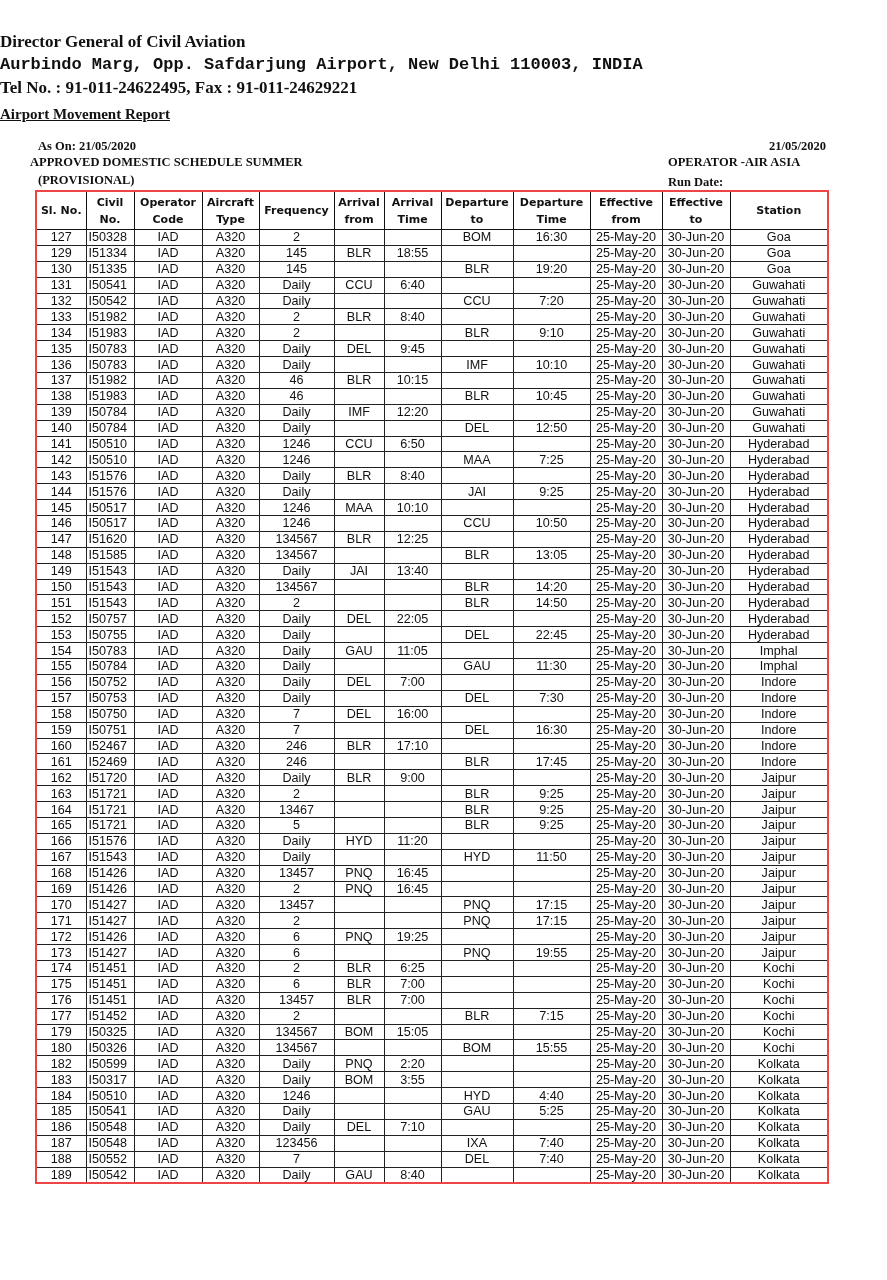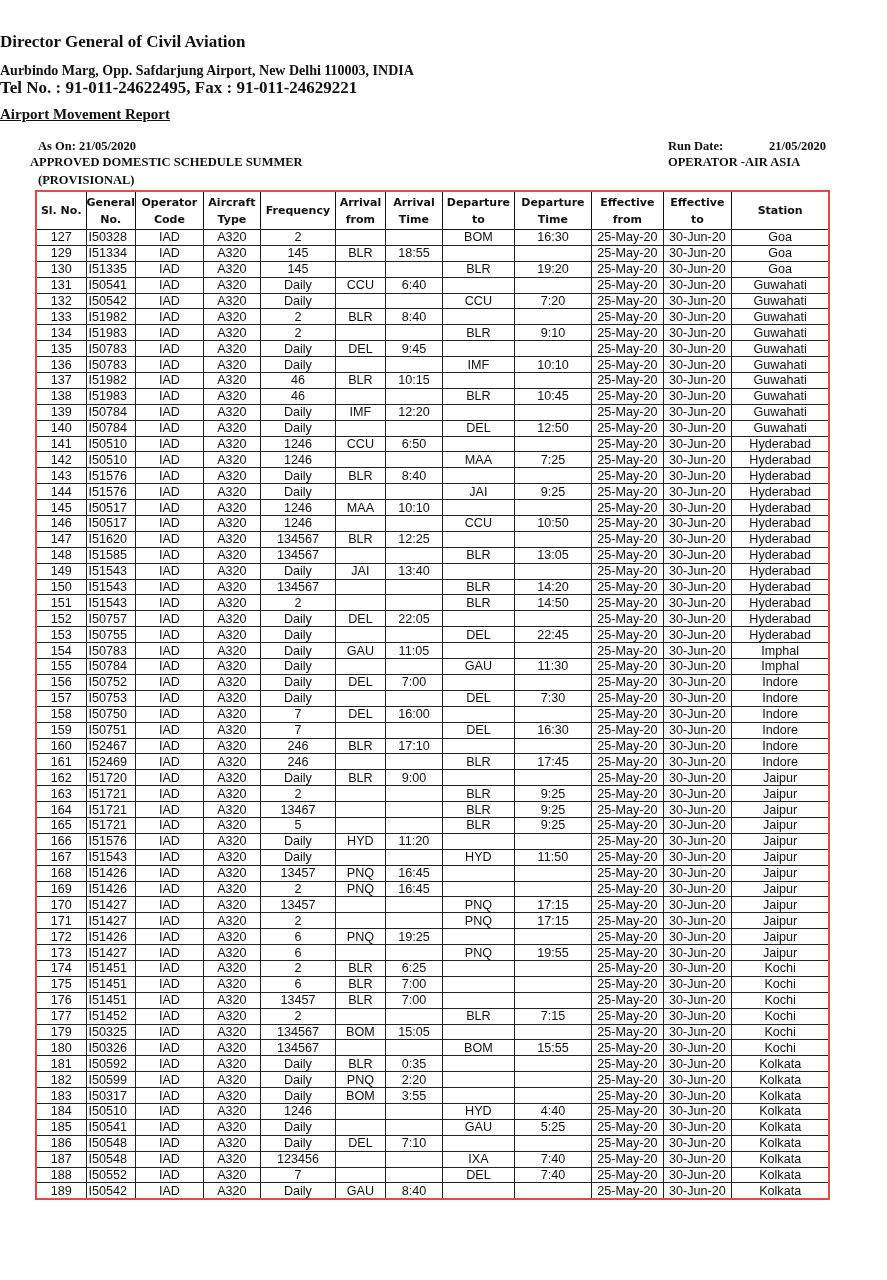--- a/index.html
+++ b/index.html
@@ -1,28 +1,28 @@
 <!DOCTYPE html>
 <html><head>
 <meta charset="utf-8">
 <style>
   html, body { margin: 0; padding: 0; background: #ffffff; }
   body { width: 887px; height: 1280px; position: relative; overflow: hidden; color: #111; }
   .hdr { position: absolute; left: 0; width: 887px; text-align: left; font-family: "Liberation Serif", serif; font-weight: bold; }
   .h1 { top: 32px; font-size: 17px; }
-  .h2 { top: 63px; font-size: 14px; }
+  .h2 { top: 55px; font-size: 17px; font-family: Liberation Mono, monospace; }
   .h3 { top: 78px; font-size: 17px; }
   .h4 { top: 106px; font-size: 15px; }
   .h4 span { text-decoration: underline; }
   .meta { position: absolute; font-family: "Liberation Serif", serif; font-weight: bold; font-size: 12.5px; white-space: nowrap; }
   .asOn { left: 38px; top: 139px; text-align: center; }
   .sched { left: 30px; top: 155px; }
   .prov { left: 38px; top: 173px; }
   .run { left: 668px; top: 139px; width: 158px; }
-  .run .lbl { position: absolute; left: 0; }
+  .run .lbl { position: absolute; left: 0; margin-top: 36px; }
   .run .val { position: absolute; right: 0; }
   .oper { left: 668px; top: 155px; }
   table.grid {
     position: absolute; left: 35px; top: 190px;
     border-collapse: collapse; table-layout: fixed;
     font-family: "Liberation Sans", sans-serif; font-size: 12.6px;
     border: 2px solid #ef4444;
   }
   table.grid th {
     font-family: "DejaVu Sans", sans-serif; font-weight: bold; font-size: 11px;
@@ -66,21 +66,21 @@
       <col style="width:57px">
       <col style="width:72px">
     <col style="width:77px">
       <col style="width:72px">
       <col style="width:68px">
       <col style="width:98px">
   </colgroup>
   <thead>
     <tr id="head-row">
         <th><span>Sl. No.</span></th>
-        <th><span>General</span><br><span>No.</span></th>
+        <th><span>Civil</span><br><span>No.</span></th>
         <th><span>Operator</span><br><span>Code</span></th>
         <th><span>Aircraft</span><br><span>Type</span></th>
         <th><span>Frequency</span></th>
         <th><span>Arrival</span><br><span>from</span></th>
         <th><span>Arrival</span><br><span>Time</span></th>
         <th><span>Departure</span><br><span>to</span></th>
         <th><span>Departure</span><br><span>Time</span></th>
         <th><span>Effective</span><br><span>from</span></th>
         <th><span>Effective</span><br><span>to</span></th>
         <th><span>Station</span></th>
@@ -809,34 +809,20 @@
         <td>134567</td>
         <td></td>
         <td></td>
         <td>BOM</td>
         <td>15:55</td>
         <td>25-May-20</td>
         <td>30-Jun-20</td>
         <td>Kochi</td>
       </tr>
       <tr>
-        <td>181</td>
-        <td class="fl">I50592</td>
-        <td>IAD</td>
-        <td>A320</td>
-        <td>Daily</td>
-        <td>BLR</td>
-        <td>0:35</td>
-        <td></td>
-        <td></td>
-        <td>25-May-20</td>
-        <td>30-Jun-20</td>
-        <td>Kolkata</td>
-      </tr>
-      <tr>
         <td>182</td>
         <td class="fl">I50599</td>
         <td>IAD</td>
         <td>A320</td>
         <td>Daily</td>
         <td>PNQ</td>
         <td>2:20</td>
         <td></td>
         <td></td>
         <td>25-May-20</td>

